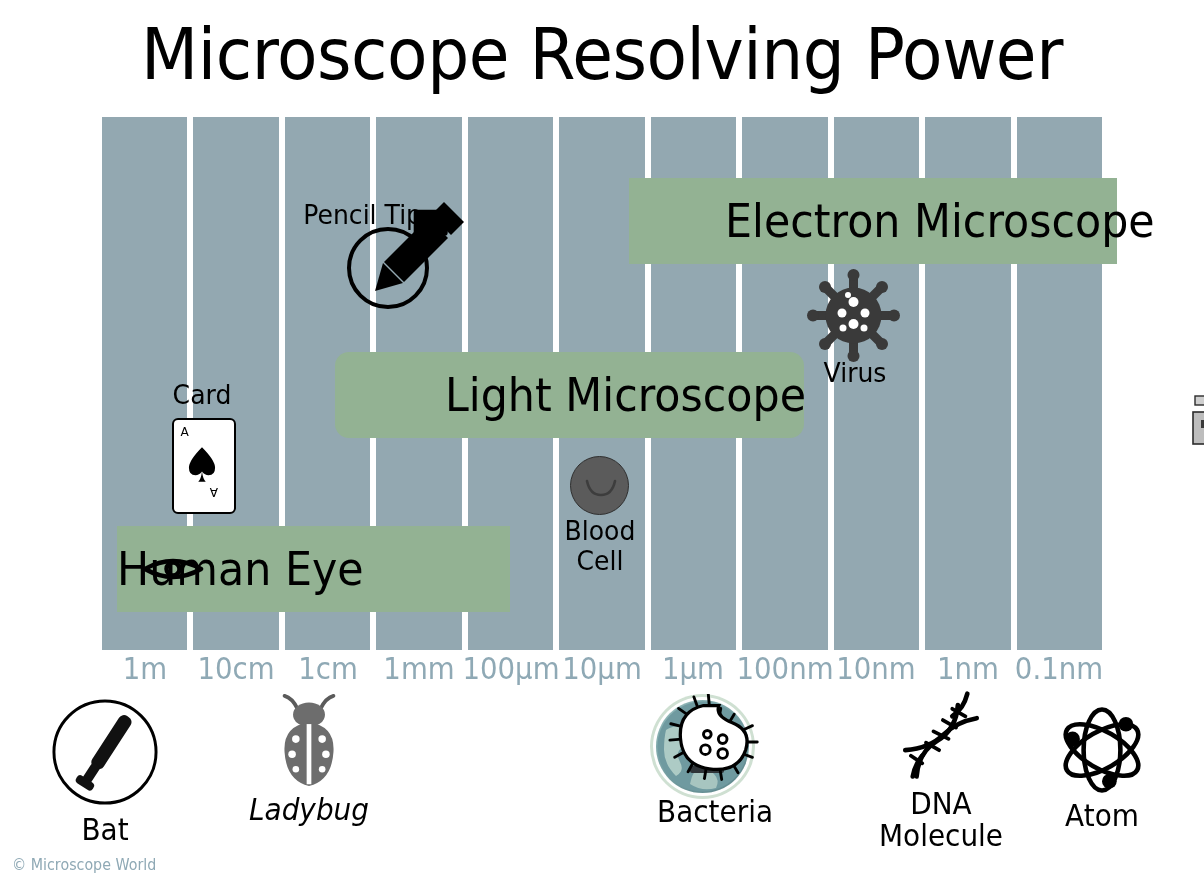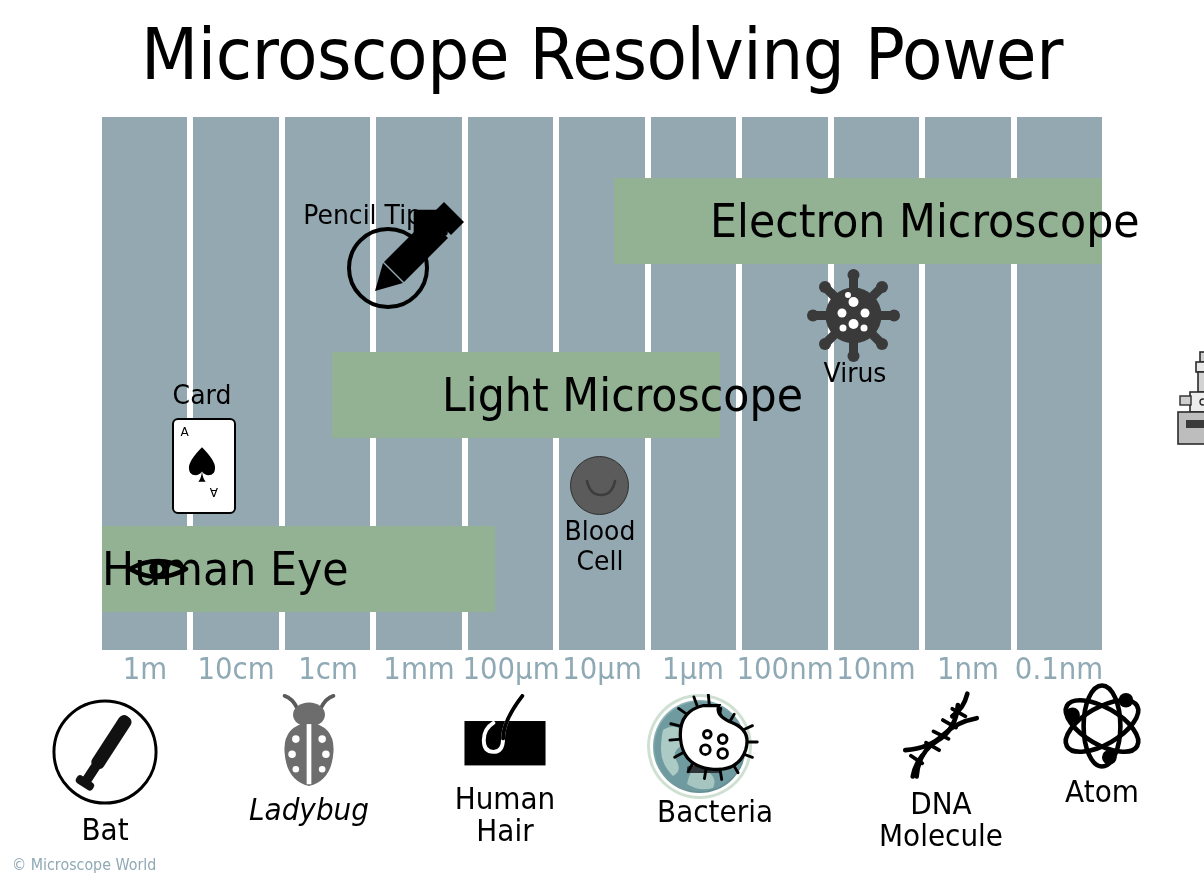--- a/index.html
+++ b/index.html
@@ -51,42 +51,44 @@
     height: 533px;
     background: #93a8b1;
   }
 
   
   .green-bar {
     position: absolute;
     background: #93b293;
     display: flex;
     align-items: center;
+    margin-left: 15px;
   }
   .green-bar .bar-label {
     font-family: "DejaVu Sans", sans-serif;
     font-size: 46px;
     line-height: 46px;
     color: #000000;
     white-space: nowrap;
     transform: scaleX(0.93);
     transform-origin: 0 50%;
   }
 
   #bar-electron {
     left: 614px;
     top: 178px;
     width: 488px;
     height: 86px;
   }
   #bar-light {
-    left: 332px;
+    left: 320px;
     top: 352px;
-    width: 388px;
+    width: 469px;
     height: 86px;
+    border-radius: 14px;
   }
   #bar-eye {
     left: 102px;
     top: 526px;
     width: 393px;
     height: 86px;
     align-items: center;
   }
 
   
@@ -389,29 +391,20 @@
           <circle cx="64" cy="48" r="4"></circle>
         <circle cx="32" cy="64" r="4"></circle>
           <circle cx="68" cy="64" r="4"></circle>
         <circle cx="36" cy="80" r="3.5"></circle>
           <circle cx="64" cy="80" r="3.5"></circle>
       </g>
     </svg>
     <div class="bottom-label" style="margin-top:2px;">Ladybug</div>
   </div>
 
-  <div class="bottom-item" id="item-hair" style="left:432px; top:694px; width:146px;">
-    <svg class="bottom-art" viewBox="0 0 120 86" width="116" height="83">
-      <rect x="18" y="28" width="84" height="46" fill="#000"></rect>
-      <path d="M78 2 q-20 26 -20 44 q0 14 -10 14 q-10 0 -10 -12 q0 -12 10 -18" fill="none" stroke="#ffffff" stroke-width="4" stroke-linecap="round"></path>
-      <path d="M78 2 q-20 26 -20 44" fill="none" stroke="#000" stroke-width="4" stroke-linecap="round"></path>
-    </svg>
-    <div class="bottom-label" style="margin-top:2px;">Human
-Hair</div>
-  </div>
 
   <div class="bottom-item" id="item-bacteria" style="left:642px; top:694px; width:146px;">
     <svg class="bottom-art" viewBox="0 0 100 100" width="96" height="96">
       <g stroke="#000" stroke-width="3" stroke-linecap="round">
         <line x1="32" y1="14" x2="28" y2="3"></line>
           <line x1="44" y1="11" x2="43" y2="0"></line>
         <line x1="22" y1="22" x2="12" y2="15"></line>
           <line x1="16" y1="34" x2="4" y2="31"></line>
         <line x1="15" y1="47" x2="3" y2="48"></line>
           <line x1="19" y1="60" x2="8" y2="66"></line>
@@ -449,21 +442,21 @@
         <line x1="42" y1="44" x2="58" y2="52"></line>
         <line x1="52" y1="32" x2="66" y2="40"></line>
         <line x1="62" y1="20" x2="76" y2="28"></line>
         <line x1="18" y1="70" x2="30" y2="78"></line>
       </g>
     </svg>
     <div class="bottom-label" style="margin-top:0px;">DNA
 Molecule</div>
   </div>
 
-  <div class="bottom-item" id="item-atom" style="left:1036px; top:680px; width:132px;">
+  <div class="bottom-item" id="item-atom" style="left:1036px; top:704px; width:132px;">
     <svg class="bottom-art" viewBox="0 0 100 100" width="92" height="92">
       <g fill="none" stroke="#000" stroke-width="5">
         <ellipse cx="50" cy="50" rx="20" ry="44"></ellipse>
         <ellipse cx="50" cy="50" rx="20" ry="44" transform="rotate(60 50 50)"></ellipse>
         <ellipse cx="50" cy="50" rx="20" ry="44" transform="rotate(120 50 50)"></ellipse>
       </g>
       <g fill="#000">
         <circle cx="76" cy="22" r="8"></circle>
         <circle cx="18" cy="38" r="8"></circle>
         <circle cx="58" cy="84" r="8"></circle>

